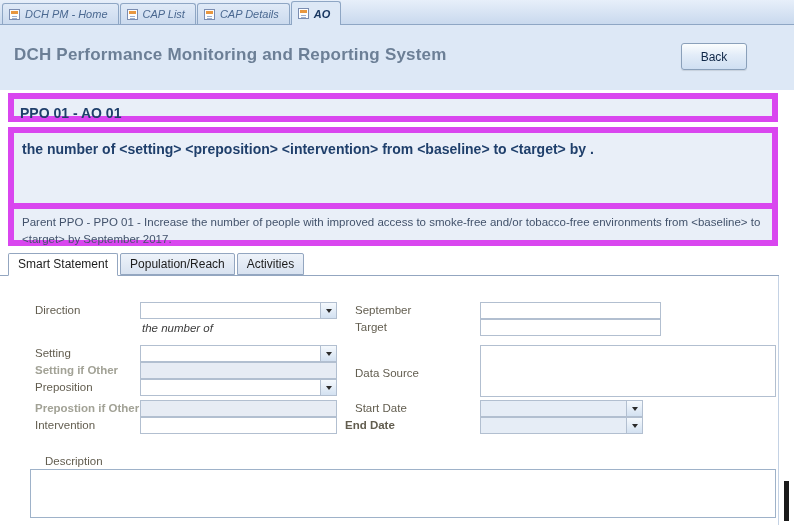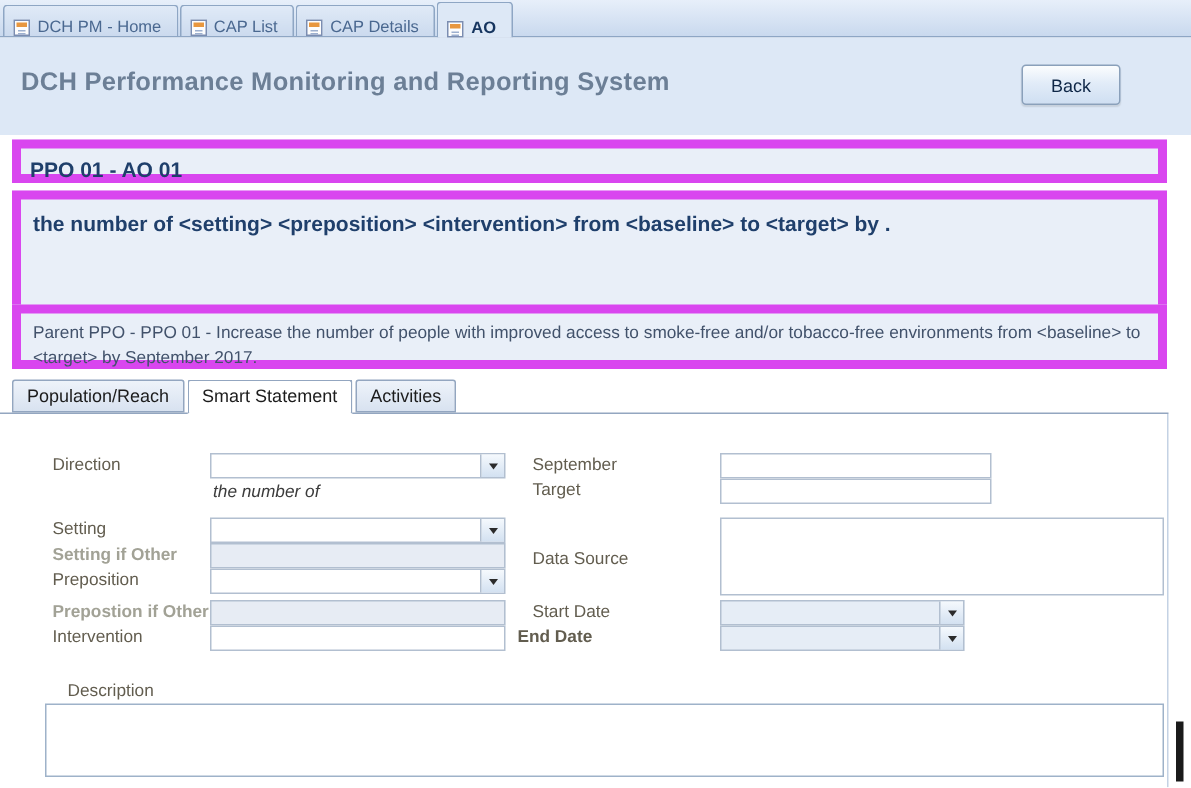--- a/index.html
+++ b/index.html
@@ -10,26 +10,26 @@
   }
 
   
   .tabstrip {
     position:absolute; left:0; top:0; width:794px; height:25px;
     background: linear-gradient(#e7effa, #c9d9ee);
     border-bottom:1px solid #8ea6c4;
     display:flex; align-items:flex-end; padding-left:2px;
   }
   .doc-tab {
-    display:flex; align-items:flex-end; gap:5px;
+    display:flex; align-items:center; gap:5px;
     height:21px; padding:0 10px 0 6px; margin-right:1px;
     border:1px solid #8ea6c4; border-bottom:none;
     border-radius:3px 3px 0 0;
     background: linear-gradient(#e0eaf7, #cbdaee);
-    font-size:11px; color:#4a6890; cursor:default; white-space:nowrap;
+    font-size:11px; color:#4a6890; cursor:default; white-space:nowrap;font-style:italic;
   }
   .doc-tab.active {
     height:24px; margin-bottom:-1px; position:relative; z-index:3;
     background:#dde8f6; font-weight:bold; color:#16355f;
   }
   .tab-icon { width:11px; height:11px; border:1px solid #7b8db1; background:#fdfdfd; position:relative; flex:none; }
   .tab-icon::before { content:""; position:absolute; left:1px; right:1px; top:1px; height:3px; background:#e8973f; }
   .tab-icon::after { content:""; position:absolute; left:2px; right:2px; top:6px; height:1px; background:#9db0cf; box-shadow:0 2px 0 #9db0cf; }
 
   
@@ -150,22 +150,22 @@
     <div class="txt">PPO 01 - AO 01</div>
   </div>
   <div class="panel" id="stmt-box">
     <div class="txt">the number of &lt;setting&gt; &lt;preposition&gt; &lt;intervention&gt; from &lt;baseline&gt; to &lt;target&gt; by .</div>
   </div>
   <div class="panel" id="parent-box">
     <div class="txt">Parent PPO - PPO 01 - Increase the number of people with improved access to smoke-free and/or tobacco-free environments from &lt;baseline&gt; to &lt;target&gt; by September 2017.</div>
   </div>
 
   <div class="subtabs">
+    <div class="subtab active">Smart Statement</div>
     <div class="subtab">Population/Reach</div>
-    <div class="subtab active">Smart Statement</div>
     <div class="subtab">Activities</div>
   </div>
   <div class="tabpage-line"></div>
   <div class="page-right-border"></div>
 
   <div class="flabel" id="direction-label">Direction</div>
   <div class="combo" id="direction-combo">
     <input class="cfield" style="">
     <button class="cbtn" title=""></button>
   </div>

